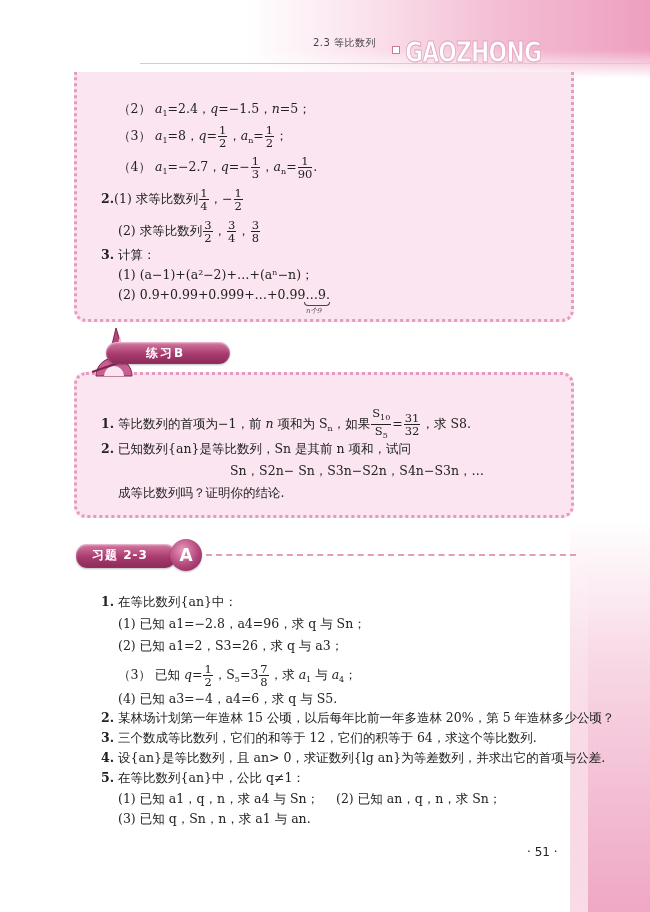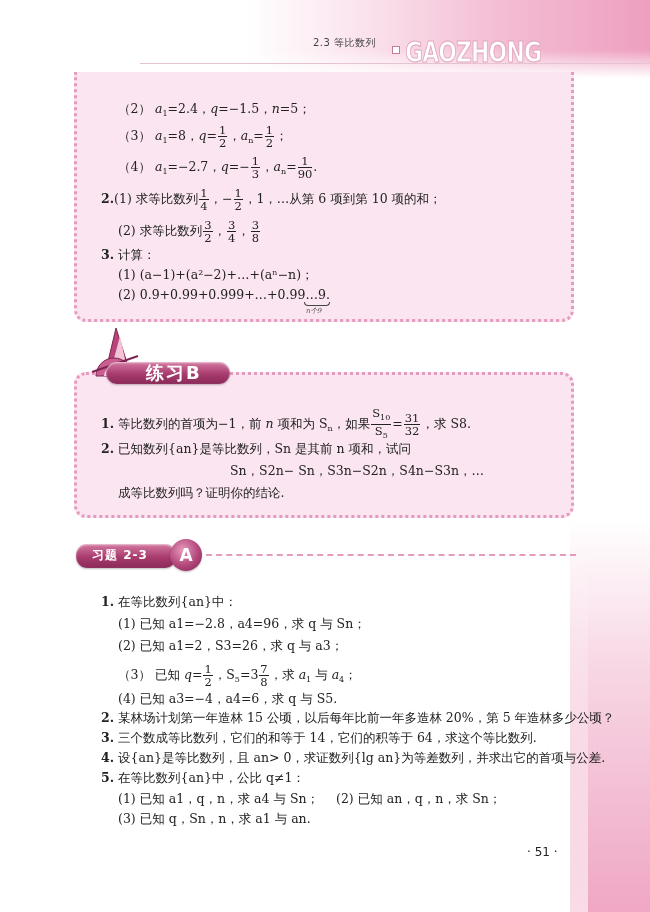--- a/index.html
+++ b/index.html
@@ -62,25 +62,25 @@
   i.v { font-style: italic; }
   sub { font-size: 8px; vertical-align: -3px; }
   .frac { display: inline-block; vertical-align: middle; text-align: center; font-size: 11.5px; line-height: 12px; margin: 0 1px; }
   .frac span { display: block; }
   .frac .n { border-bottom: 1px solid #222; padding: 0 1px; }
   .brace-note { position: absolute; font-size: 7px; color: #555; font-style: italic; }
   .brace { position: absolute; border-bottom: 1px solid #444; border-left: 1px solid #444; border-right: 1px solid #444; border-radius: 0 0 4px 4px; height: 4px; }
 
   
   .badge-b {
-    position: absolute; left: 106px; top: 362px; width: 124px; height: 22px;
+    position: absolute; left: 106px; top: 342px; width: 124px; height: 22px;
     border-radius: 11px;
     background: linear-gradient(180deg, #d47aa2 0%, #a83b6e 55%, #8a2a58 100%);
     box-shadow: inset 0 1px 2px rgba(255,255,255,0.6), 0 1px 2px rgba(0,0,0,0.25);
-    color: #fff; font-family: "DejaVu Sans", sans-serif; font-weight: bold; font-size: 18px;
+    color: #fff; font-family: "DejaVu Sans", sans-serif; font-weight: bold; font-size: 12px;
     padding-left: 40px; line-height: 22px; letter-spacing: 2px;
   }
   .deco-icon {
     position: absolute; left: 88px; top: 326px; width: 60px; height: 62px;
   }
 
   
   .badge-ex {
     position: absolute; left: 76px; top: 544px; width: 100px; height: 24px; border-radius: 11px;
     background: linear-gradient(180deg, #d47aa2 0%, #a83b6e 55%, #8a2a58 100%);
@@ -119,21 +119,21 @@
   <span>（2）</span> <i class="v">a</i><sub>1</sub>=2.4，<i class="v">q</i>=−1.5，<i class="v">n</i>=5；
 </div>
 <div class="line" style="left:118px;top:124px;">
   <span>（3）</span> <i class="v">a</i><sub>1</sub>=8，<i class="v">q</i>=<span class="frac"><span class="n">1</span><span>2</span></span>，<i class="v">a</i><sub>n</sub>=<span class="frac"><span class="n">1</span><span>2</span></span>；
 </div>
 <div class="line" style="left:118px;top:155px;">
   <span>（4）</span> <i class="v">a</i><sub>1</sub>=−2.7，<i class="v">q</i>=−<span class="frac"><span class="n">1</span><span>3</span></span>，<i class="v">a</i><sub>n</sub>=<span class="frac"><span class="n">1</span><span>90</span></span>.
 </div>
 
 <div class="line" style="left:101px;top:187px;">
-  <span class="num">2.</span><span>(1)</span> <span>求等比数列</span><span class="frac"><span class="n">1</span><span>4</span></span>，−<span class="frac"><span class="n">1</span><span>2</span></span><span>，1，…从第 6 项到第 10 项的和；</span>
+  <span class="num">2.</span><span>(1)</span> <span>求等比数列</span><span class="frac"><span class="n">1</span><span>4</span></span>，−<span class="frac"><span class="n">1</span><span>2</span></span>
 </div>
 <div class="line" style="left:118px;top:219px;">
   <span>(2)</span> <span>求等比数列</span><span class="frac"><span class="n">3</span><span>2</span></span>，<span class="frac"><span class="n">3</span><span>4</span></span>，<span class="frac"><span class="n">3</span><span>8</span></span>
 </div>
 <div class="line" style="left:101px;top:246px;text-align:right;">
   <span class="num">3.</span> <span>计算：</span>
 </div>
 <div class="line" style="left:118px;top:266px;">
   <span>(1)</span> <span>(a−1)+(a²−2)+…+(aⁿ−n)；</span>
 </div>
@@ -178,21 +178,21 @@
 <div class="line" style="left:118px;top:663px;">
   <span>（3）</span> 已知 <i class="v">q</i>=<span class="frac"><span class="n">1</span><span>2</span></span>，S<sub>5</sub>=3<span class="frac"><span class="n">7</span><span>8</span></span>，求 <i class="v">a</i><sub>1</sub> 与 <i class="v">a</i><sub>4</sub>；
 </div>
 <div class="line" style="left:118px;top:690px;">
   <span>(4)</span> <span>已知 a3=−4，a4=6，求 q 与 S5.</span>
 </div>
 <div class="line" style="left:101px;top:709px;">
   <span class="num">2.</span> <span>某林场计划第一年造林 15 公顷，以后每年比前一年多造林 20%，第 5 年造林多少公顷？</span>
 </div>
 <div class="line" style="left:101px;top:729px;">
-  <span class="num">3.</span> <span>三个数成等比数列，它们的和等于 14，它们的积等于 64，求这个等比数列.</span>
+  <span class="num">3.</span> <span>三个数成等比数列，它们的和等于 12，它们的积等于 64，求这个等比数列.</span>
 </div>
 <div class="line" style="left:101px;top:749px;">
   <span class="num">4.</span> <span>设{an}是等比数列，且 an&gt; 0，求证数列{lg an}为等差数列，并求出它的首项与公差.</span>
 </div>
 <div class="line" style="left:101px;top:769px;">
   <span class="num">5.</span> <span>在等比数列{an}中，公比 q≠1：</span>
 </div>
 <div class="line" style="left:118px;top:790px;">
   <span>(1)</span> <span>已知 a1，q，n，求 a4 与 Sn；</span>
 </div>

